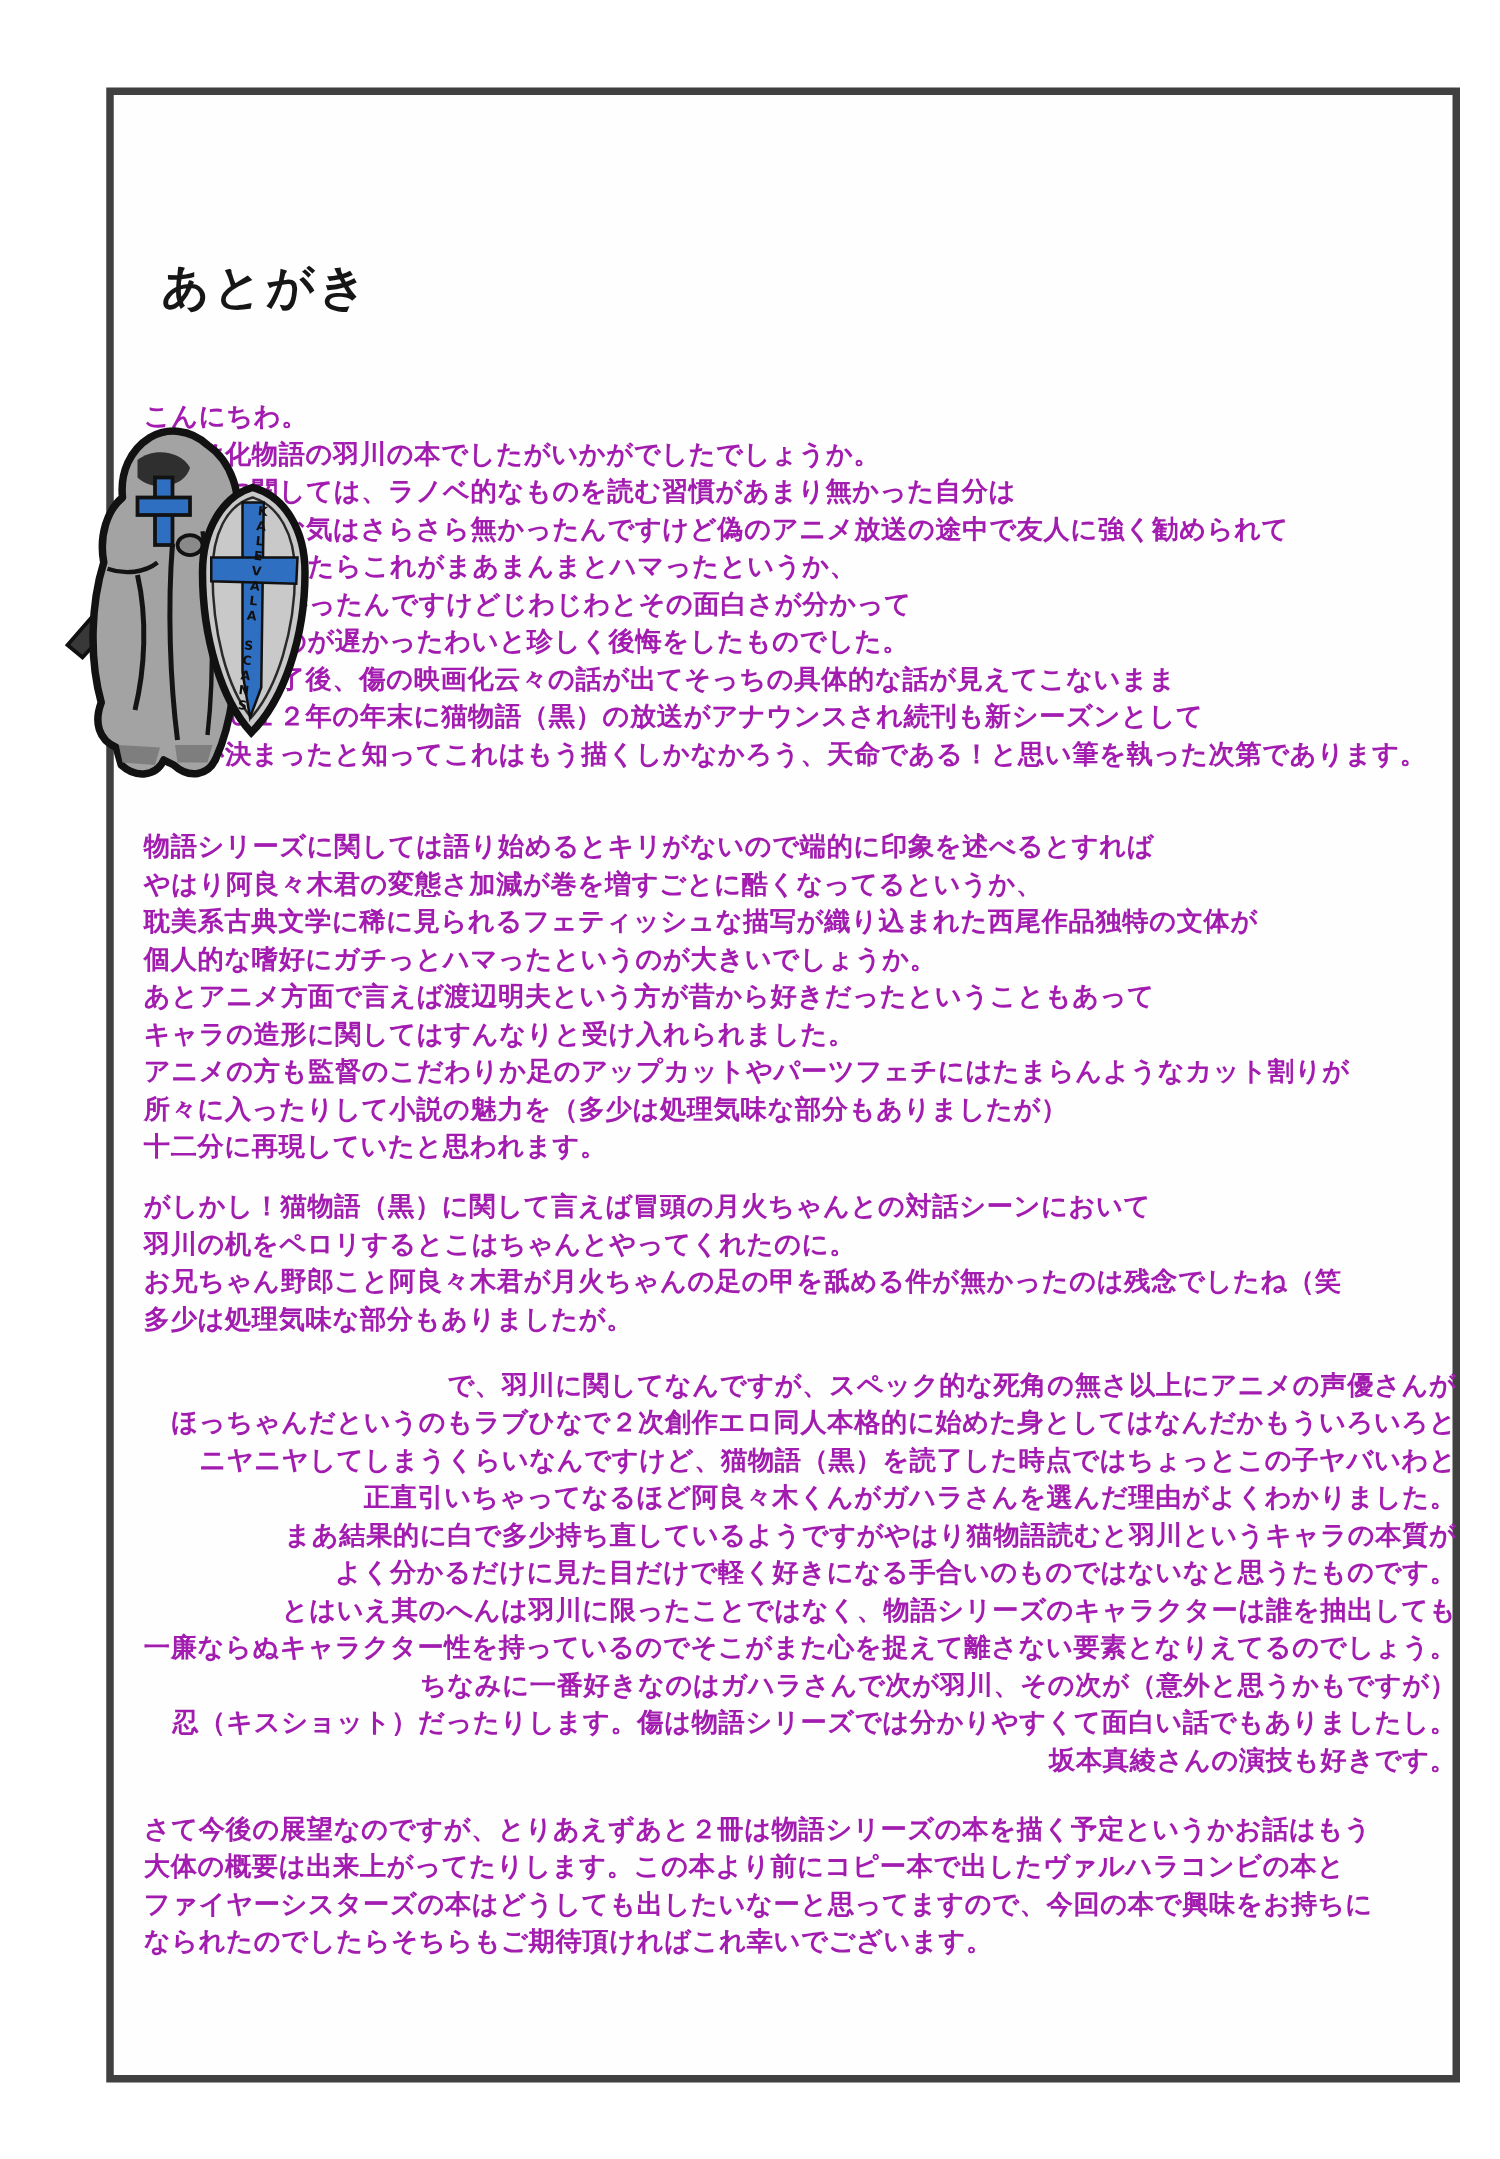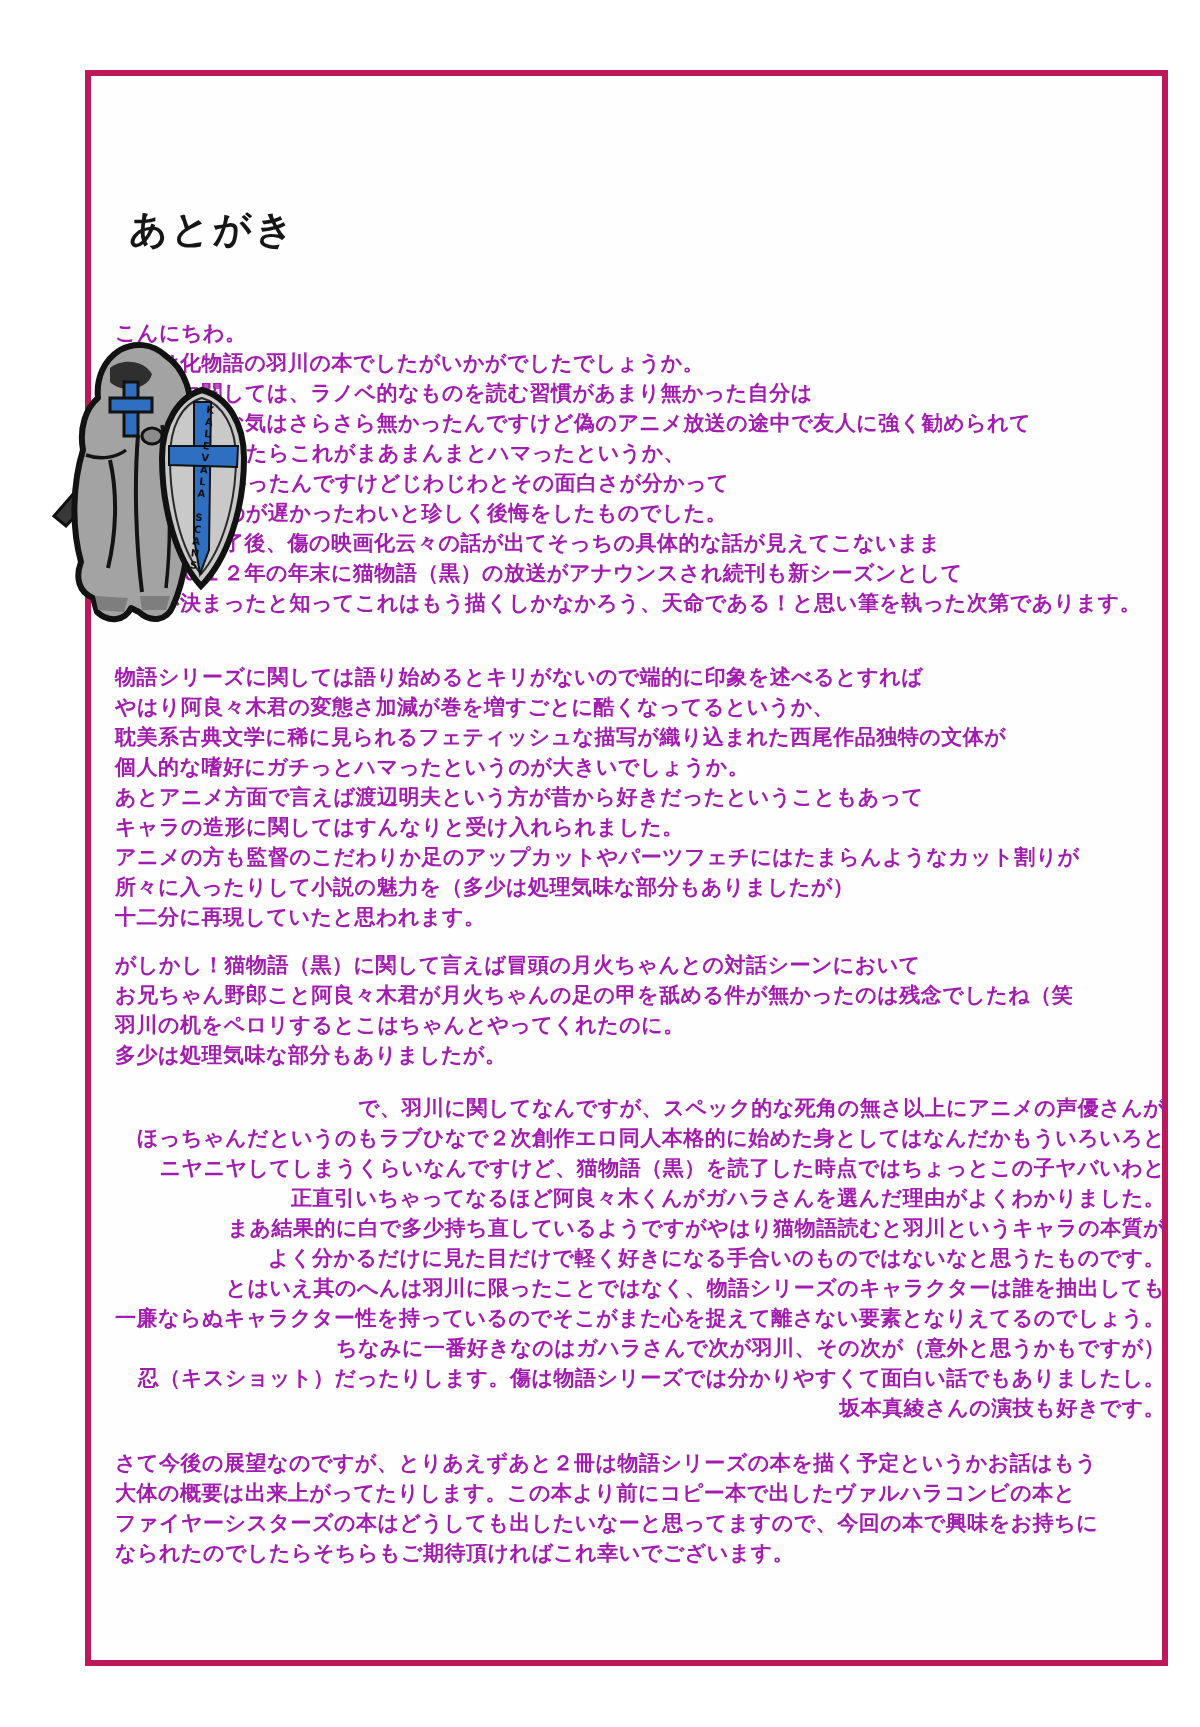--- a/index.html
+++ b/index.html
@@ -6,21 +6,21 @@
   body{
     width:1200px;height:1727px;
     background:#ffffff;
     font-family:"DejaVu Sans","Liberation Sans",sans-serif;
     position:relative;overflow:hidden;
   }
   .page{position:absolute;inset:0;}
   .frame{
     position:absolute;left:85px;top:70px;
     width:1083px;height:1596px;
-    border:6px solid #be185d;
+    border:6px solid #404040;
     box-sizing:border-box;
     background:#fefefe;
   }
   .title{
     position:absolute;left:38px;top:128px;
     margin:0;
     font-size:38px;font-weight:bold;color:#161616;
     letter-spacing:3px;
   }
   .para{
@@ -77,22 +77,22 @@
         <div>個人的な嗜好にガチっとハマったというのが大きいでしょうか。</div>
         <div>あとアニメ方面で言えば渡辺明夫という方が昔から好きだったということもあって</div>
         <div>キャラの造形に関してはすんなりと受け入れられました。</div>
         <div>アニメの方も監督のこだわりか足のアップカットやパーツフェチにはたまらんようなカット割りが</div>
         <div>所々に入ったりして小説の魅力を（多少は処理気味な部分もありましたが）</div>
         <div>十二分に再現していたと思われます。</div>
       </div>
 
     <div class="para p3">
         <div>がしかし！猫物語（黒）に関して言えば冒頭の月火ちゃんとの対話シーンにおいて</div>
+        <div>羽川の机をペロリするとこはちゃんとやってくれたのに。</div>
         <div>お兄ちゃん野郎こと阿良々木君が月火ちゃんの足の甲を舐める件が無かったのは残念でしたね（笑</div>
-        <div>羽川の机をペロリするとこはちゃんとやってくれたのに。</div>
         <div>多少は処理気味な部分もありましたが。</div>
       </div>
 
     <div class="para p4">
         <div>で、羽川に関してなんですが、スペック的な死角の無さ以上にアニメの声優さんが</div>
         <div>ほっちゃんだというのもラブひなで２次創作エロ同人本格的に始めた身としてはなんだかもういろいろと</div>
         <div>ニヤニヤしてしまうくらいなんですけど、猫物語（黒）を読了した時点ではちょっとこの子ヤバいわと</div>
         <div>正直引いちゃってなるほど阿良々木くんがガハラさんを選んだ理由がよくわかりました。</div>
         <div>まあ結果的に白で多少持ち直しているようですがやはり猫物語読むと羽川というキャラの本質が</div>
         <div>よく分かるだけに見た目だけで軽く好きになる手合いのものではないなと思うたものです。</div>

